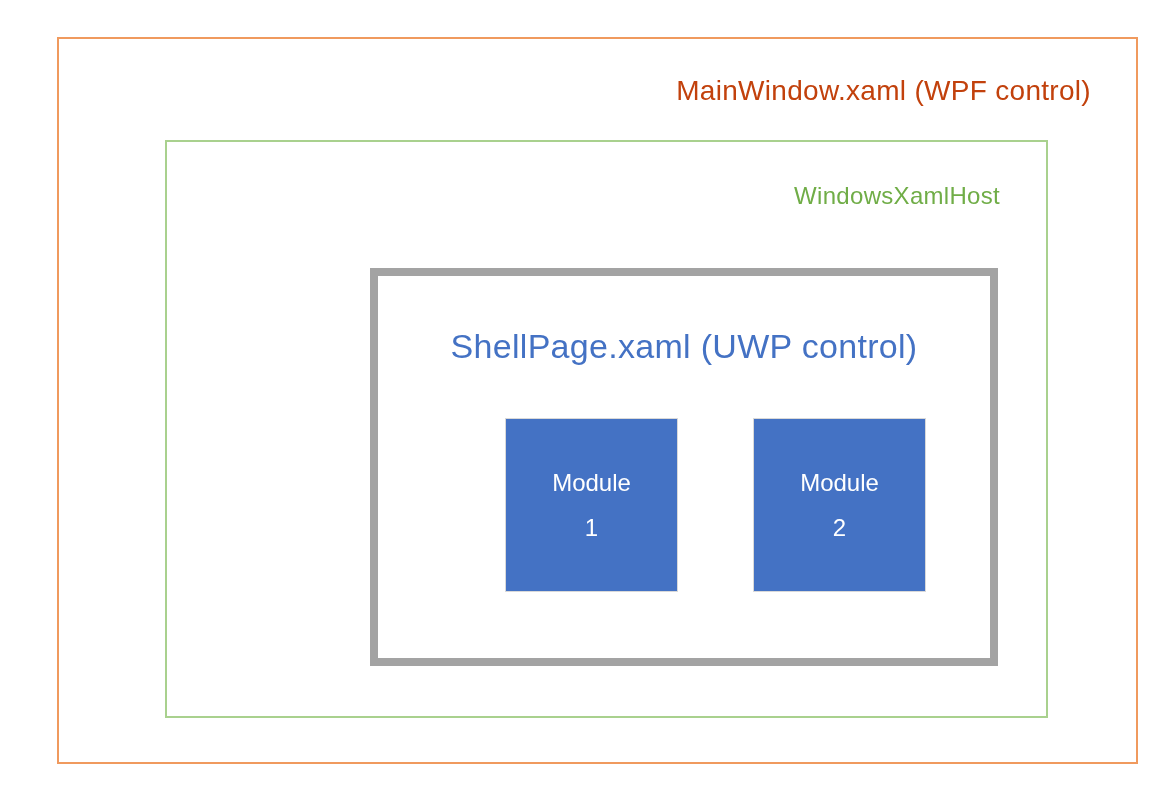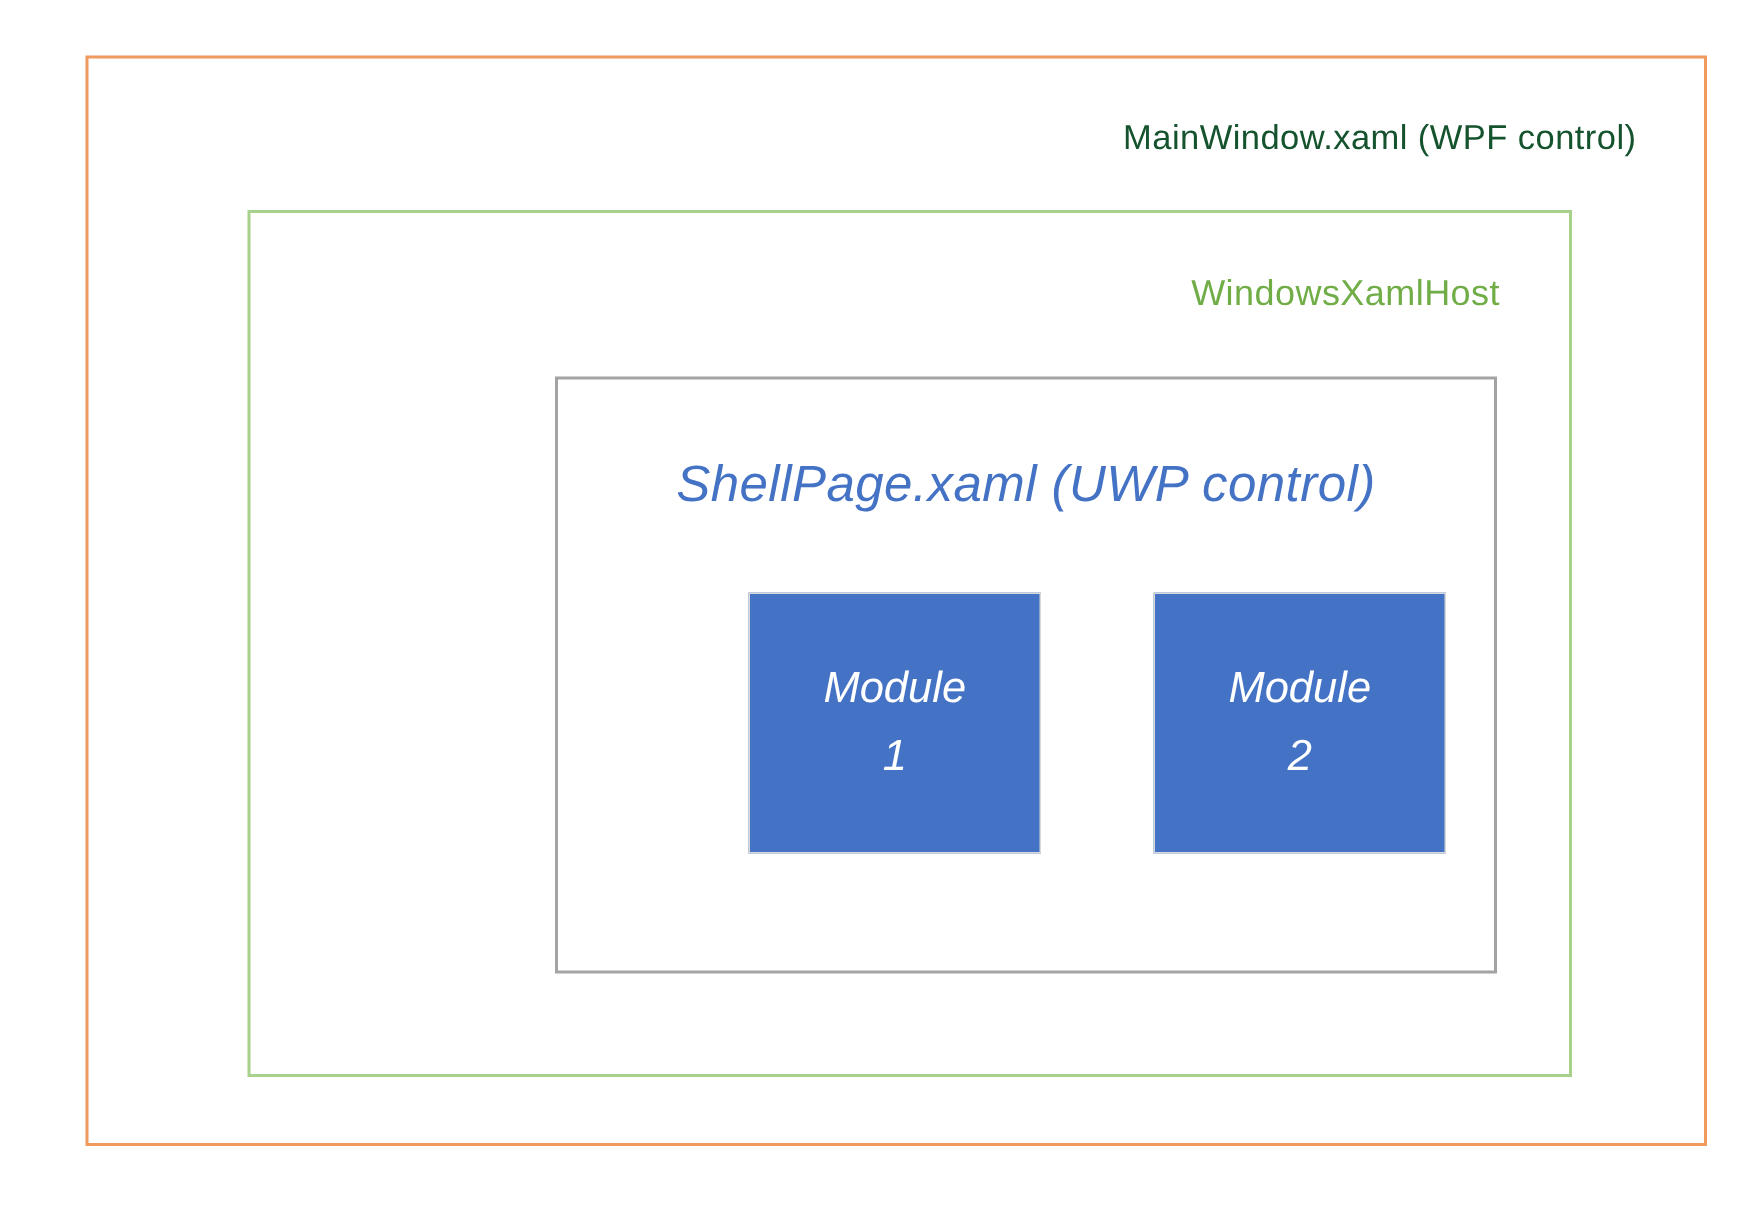--- a/index.html
+++ b/index.html
@@ -18,77 +18,76 @@
   .box { position: absolute; box-sizing: border-box; background: transparent; }
 
   .outer-box {
     left: 57px; top: 37px;
     width: 1081px; height: 727px;
     border: 2px solid #F09A5E;
   }
   .outer-label {
     position: absolute;
     top: 30px; right: 45px;
-    font-size: 23px;
+    font-size: 28px;
     line-height: 44px;
     letter-spacing: 0.3px;
-    color: #14532d;
+    color: #c2410c;
     white-space: nowrap;
   }
 
   .host-box {
     left: 106px; top: 101px;
     width: 883px; height: 578px;
     border: 2px solid #A9D18E;
   }
   .host-label {
     position: absolute;
     top: 32px; right: 46px;
     font-size: 24px;
     line-height: 44px;
     letter-spacing: 0.3px;
     color: #70AD47;
     white-space: nowrap;
   }
 
   .shell-box {
-    left: 203px; top: 109px;
+    left: 203px; top: 126px;
     width: 628px; height: 398px;
-    border: 2px solid #a3a3a3;
-    font-style: italic;
+    border: 8px solid #a3a3a3;
   }
   .shell-label {
     position: absolute;
     top: 48px; left: 0;
     width: 100%;
     text-align: center;
     font-size: 34px;
     line-height: 44px;
     letter-spacing: 0.3px;
     color: #4472C4;
     white-space: nowrap;
   }
 
   .modules-row {
     position: absolute;
     left: 127px; top: 142px;
     display: flex;
     gap: 75px;
   }
   .module-box {
-    width: 195px; height: 174px;
+    width: 173px; height: 174px;
     box-sizing: border-box;
     background: #4472C4;
     border: 1px solid #D9D9D9;
     color: #FFFFFF;
     display: flex;
     flex-direction: column;
     align-items: center;
     justify-content: center;
-    font-size: 29px;
+    font-size: 24px;
     line-height: 45px;
     text-align: left;
   }
   .module-box span { display: block; }
 </style>
 </head>
 <body>
 
 <div class="canvas">
 

